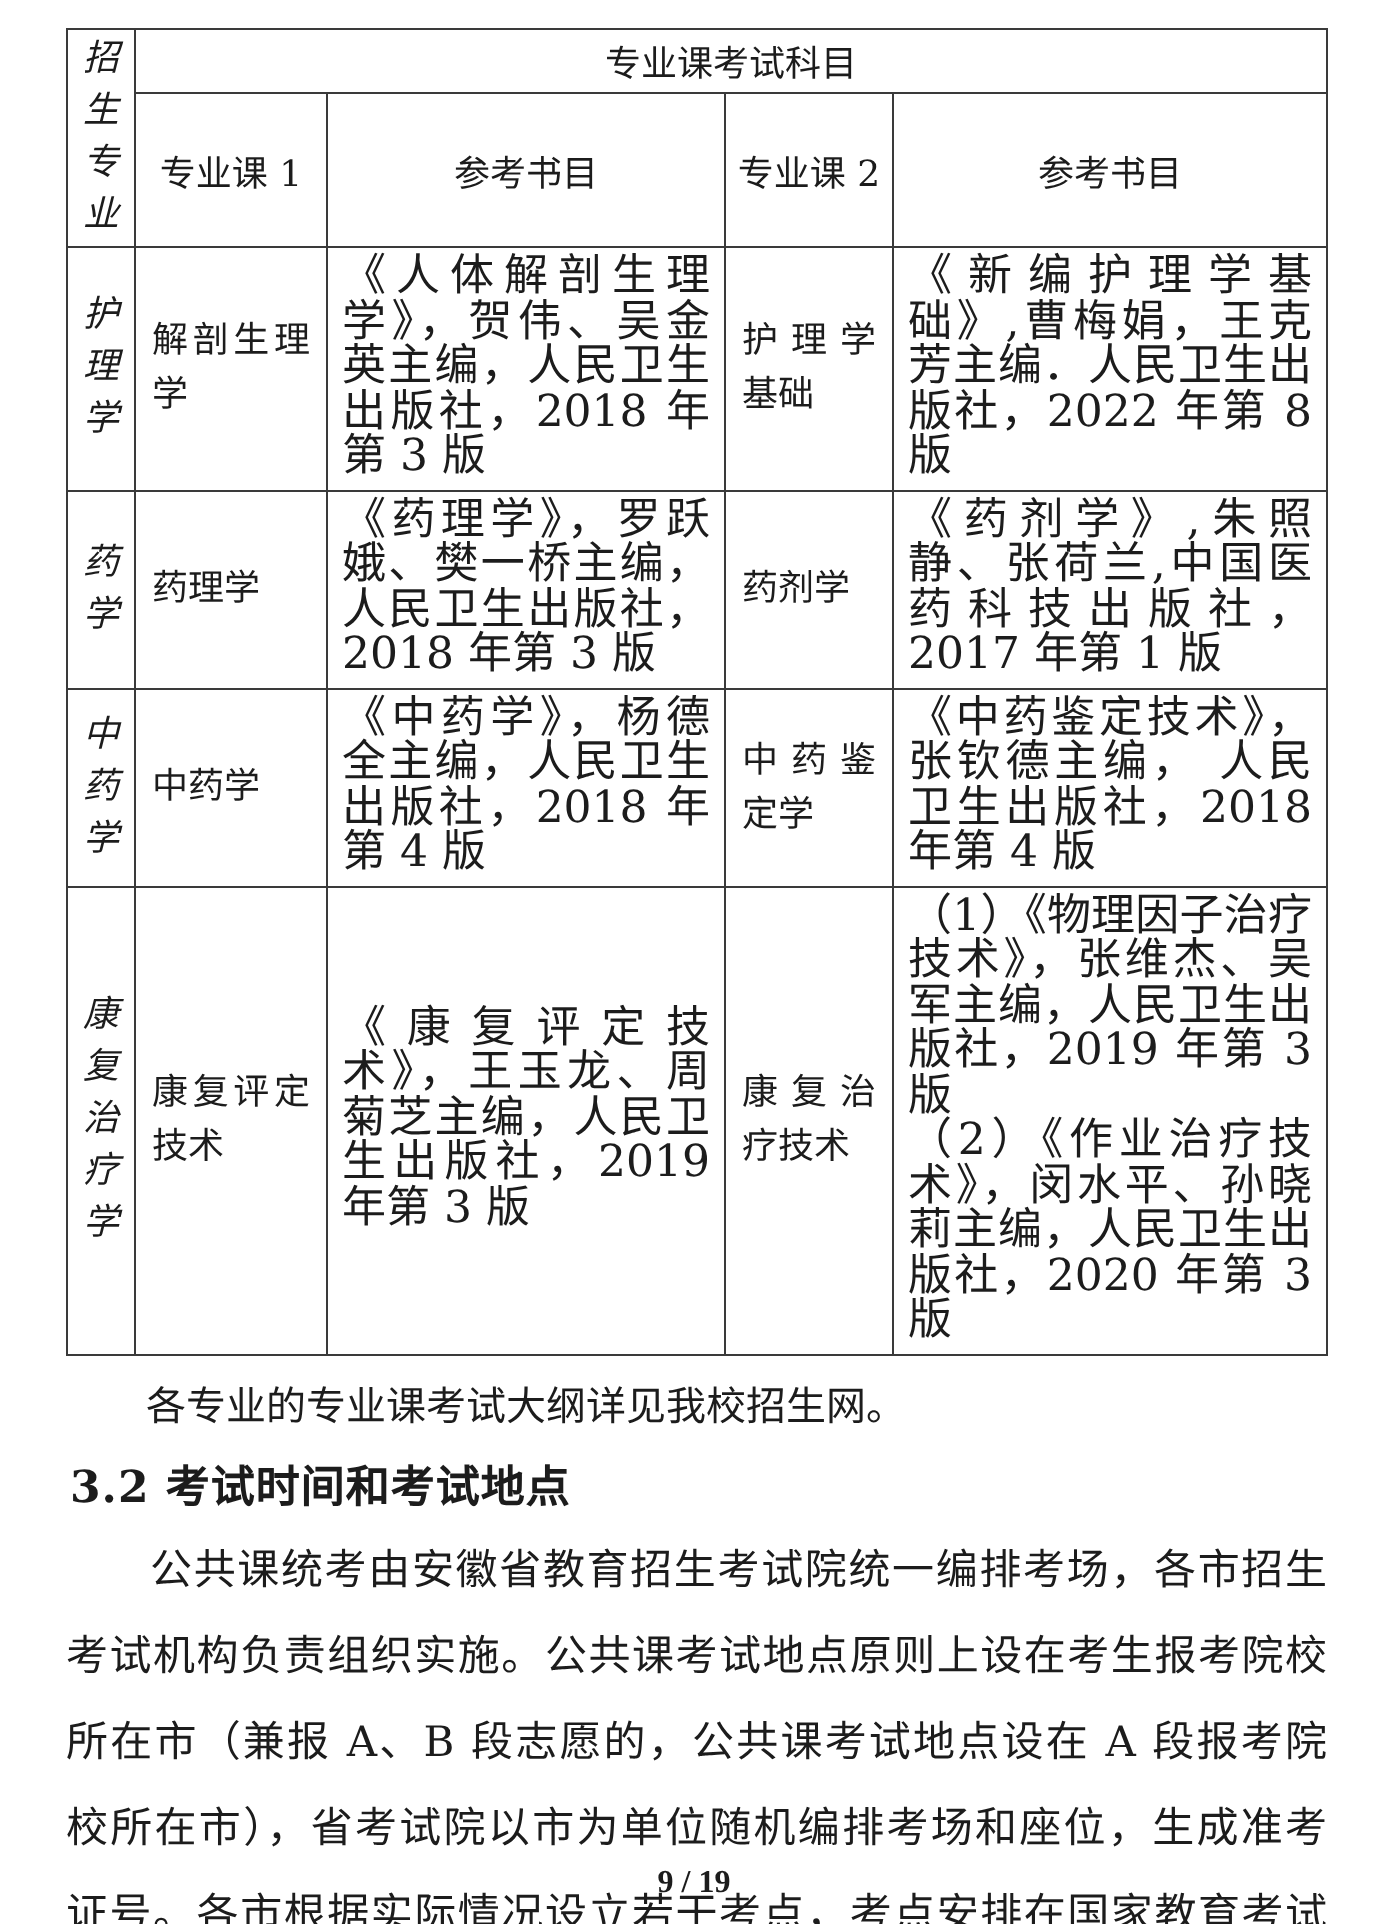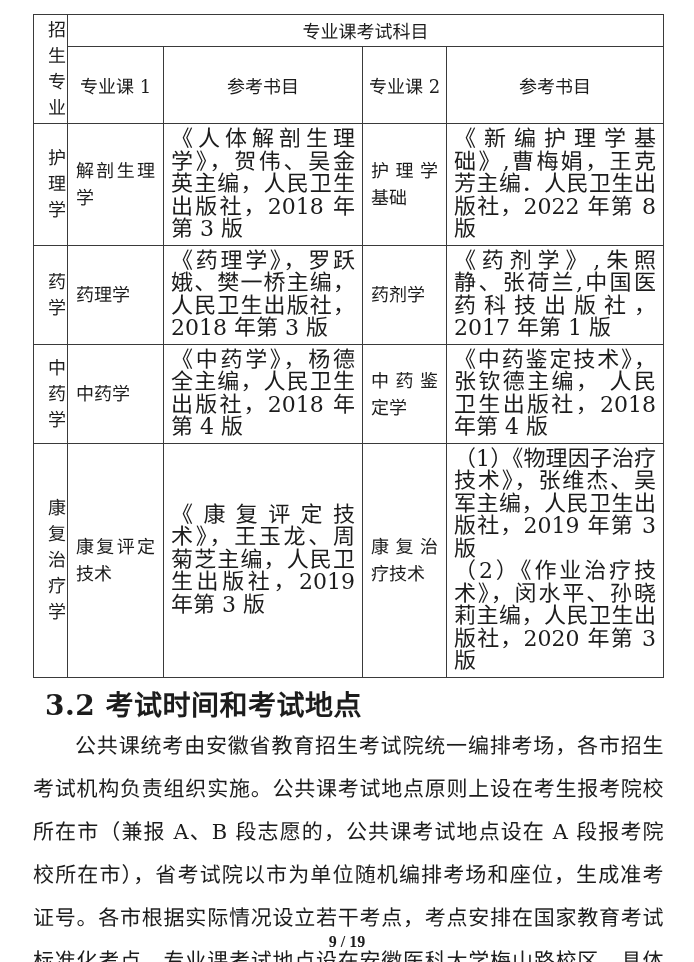--- a/index.html
+++ b/index.html
@@ -44,24 +44,25 @@
     height: 30px;
     text-align: center;
     font-size: 18px;
   }
   .cell-col-header {
     height: 73px;
     text-align: center;
     font-size: 18px;
   }
   .cell-major {
-    text-align: right;
+    text-align: center;
     font-size: 18px;
     line-height: 26px;
     padding: 2px 1px;
+    font-style: italic;
   }
   .cell-course {
     font-size: 18px;
     line-height: 27px;
     padding: 4px 8px;
     text-align: justify;
     text-justify: inter-character;
   }
   .cell-books {
     font-size: 22px;
@@ -74,24 +75,24 @@
   tr.row-h2 { height: 68px; }
   tr.row-h3 { height: 74px; }
   tr.row-h4 { height: 138px; }
   .note-line {
     font-size: 20px;
     line-height: 28px;
     margin: 11px 0 0 0;
     text-indent: 2em;
   }
   .section-heading {
-    font-size: 28px;
+    font-size: 22px;
     font-weight: 700;
     line-height: 29px;
-    margin: 13px 0 0 12px;
+    margin: 13px 0 0 2px;
     letter-spacing: 0.5px;
   }
   .subsection-heading {
     font-size: 21px;
     font-weight: 400;
     line-height: 29px;
     margin: 9px 0 0 52px;
   }
   .body-paragraph {
     font-size: 21px;
@@ -169,20 +170,21 @@
         <td class="cell-books">《康复评定技术》，王玉龙、周菊芝主编，人民卫生出版社，2019 年第 3 版</td>
         <td class="cell-course">康复治疗技术</td>
         <td class="cell-books">
           <div>（1）《物理因子治疗技术》，张维杰、吴军主编，人民卫生出版社，2019 年第 3 版</div>
           <div>（2）《作业治疗技术》，闵水平、孙晓莉主编，人民卫生出版社，2020 年第 3 版</div>
         </td>
       </tr>
     </tbody>
   </table>
 
+  <p class="note-line">各专业的专业课考试大纲详见我校招生网。</p>
 
   <h2 class="section-heading">3.2 考试时间和考试地点</h2>
 
 
   <p class="body-paragraph">公共课统考由安徽省教育招生考试院统一编排考场，各市招生考试机构负责组织实施。公共课考试地点原则上设在考生报考院校所在市（兼报 A、B 段志愿的，公共课考试地点设在 A 段报考院校所在市），省考试院以市为单位随机编排考场和座位，生成准考证号。各市根据实际情况设立若干考点，考点安排在国家教育考试标准化考点。专业课考试地点设在安徽医科大学梅山路校区，具体考场详见准考证。</p>
 
 </div>
 
 <div class="page-footer">9 / 19</div>
 

